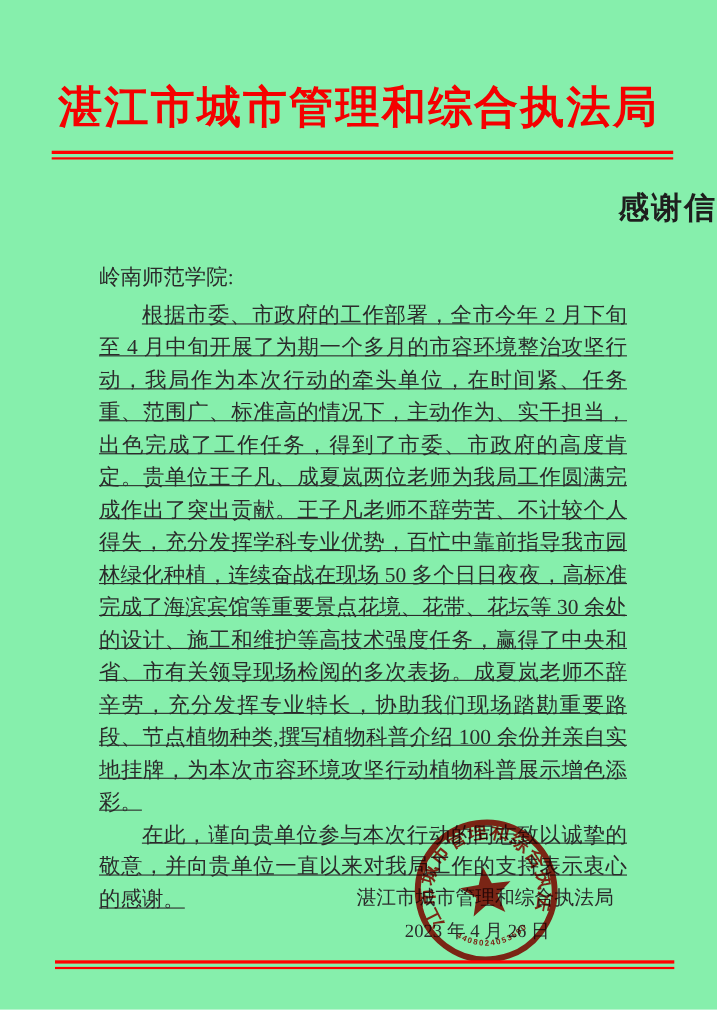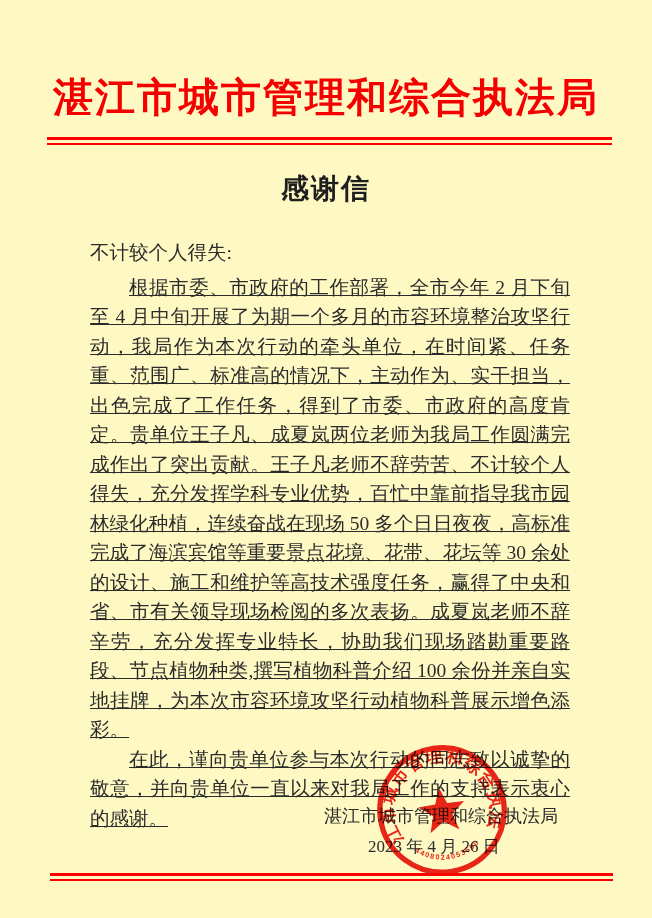--- a/index.html
+++ b/index.html
@@ -1,31 +1,31 @@
 <!DOCTYPE html>
 <html><head>
 <meta charset="utf-8">
 <style>
   html,body{margin:0;padding:0;background:#ffffff;}
   .page{
-    position:relative;width:652px;height:918px;background:#fef9c3;overflow:hidden;
+    position:relative;width:652px;height:918px;background:#86efac;overflow:hidden;
     font-family:"Liberation Serif","DejaVu Serif",serif;color:#2b2b2b;
   }
   .letterhead{
     position:absolute;top:70px;left:0;width:100%;text-align:center;
     color:#f50000;font-size:40px;font-weight:bold;letter-spacing:2px;white-space:nowrap;
   }
   .rule-double{position:absolute;}
   .rule-top{top:137px;left:47px;width:565px;}
   .rule-bottom{top:873px;left:50px;width:563px;}
   .rl{background:#ff0000;}
   .rl.thick{height:3px;margin-bottom:3px;}
   .rl.thin{height:2px;}
   .title{
-    position:absolute;top:170px;left:0;width:100%;margin:0;text-align:center;
+    position:absolute;top:170px;left:0;width:100%;margin:0;text-align:right;
     font-size:28px;font-weight:bold;color:#1e1e1e;letter-spacing:2px;
   }
   .body-block{
     position:absolute;top:238px;left:90px;width:480px;
     font-size:19.5px;line-height:29.5px;text-align:justify;color:#2b2b2b;
   }
   .salutation{margin:0 0 5px 0;}
   .para{margin:0;text-indent:2em;text-decoration:underline;}
   .signature{
     position:absolute;top:804px;left:323px;width:236px;text-align:center;
@@ -49,21 +49,21 @@
   <div class="letterhead">湛江市城市管理和综合执法局</div>
 
   <div class="rule-double rule-top">
     <div class="rl thick"></div>
     <div class="rl thin"></div>
   </div>
 
   <h1 class="title">感谢信</h1>
 
   <div class="body-block">
-    <div class="salutation">不计较个人得失:</div>
+    <div class="salutation">岭南师范学院:</div>
     <p class="para">根据市委、市政府的工作部署，全市今年 2 月下旬至 4 月中旬开展了为期一个多月的市容环境整治攻坚行动，我局作为本次行动的牵头单位，在时间紧、任务重、范围广、标准高的情况下，主动作为、实干担当，出色完成了工作任务，得到了市委、市政府的高度肯定。贵单位王子凡、成夏岚两位老师为我局工作圆满完成作出了突出贡献。王子凡老师不辞劳苦、不计较个人得失，充分发挥学科专业优势，百忙中靠前指导我市园林绿化种植，连续奋战在现场 50 多个日日夜夜，高标准完成了海滨宾馆等重要景点花境、花带、花坛等 30 余处的设计、施工和维护等高技术强度任务，赢得了中央和省、市有关领导现场检阅的多次表扬。成夏岚老师不辞辛劳，充分发挥专业特长，协助我们现场踏勘重要路段、节点植物种类,撰写植物科普介绍 100 余份并亲自实地挂牌，为本次市容环境攻坚行动植物科普展示增色添彩。</p>
     <p class="para">在此，谨向贵单位参与本次行动的同志致以诚挚的敬意，并向贵单位一直以来对我局工作的支持表示衷心的感谢。</p>
   </div>
 
   <div class="signature">湛江市城市管理和综合执法局</div>
 
   <div class="date-line">2023 年 4 月 26 日</div>
 
   <svg class="seal" viewBox="0 0 140 140" xmlns="http://www.w3.org/2000/svg">
     <circle cx="70" cy="70" r="64" fill="none" stroke="#e8140a" stroke-width="5.5"></circle>

